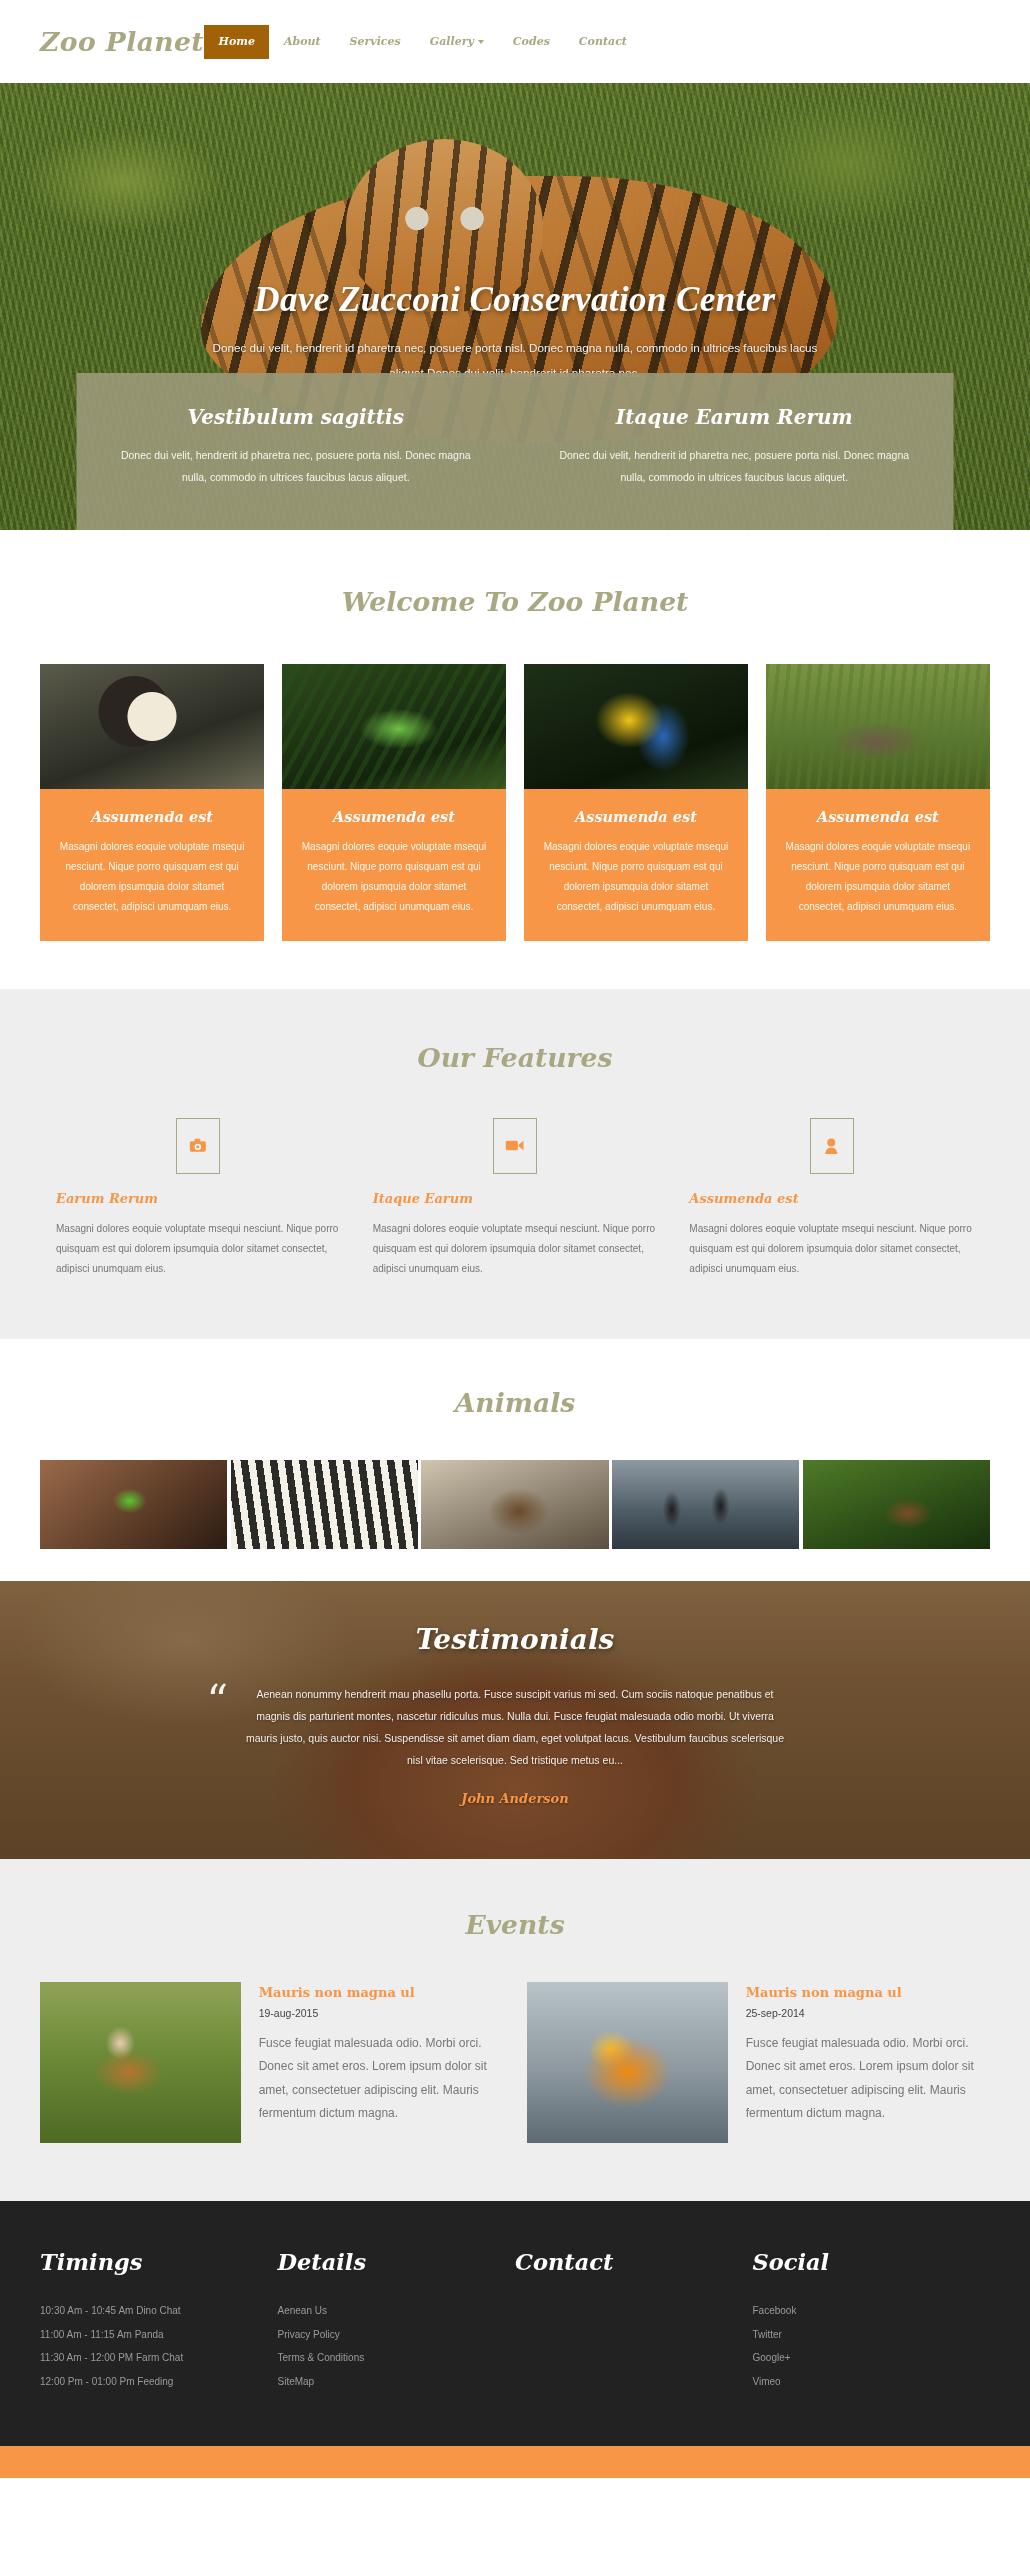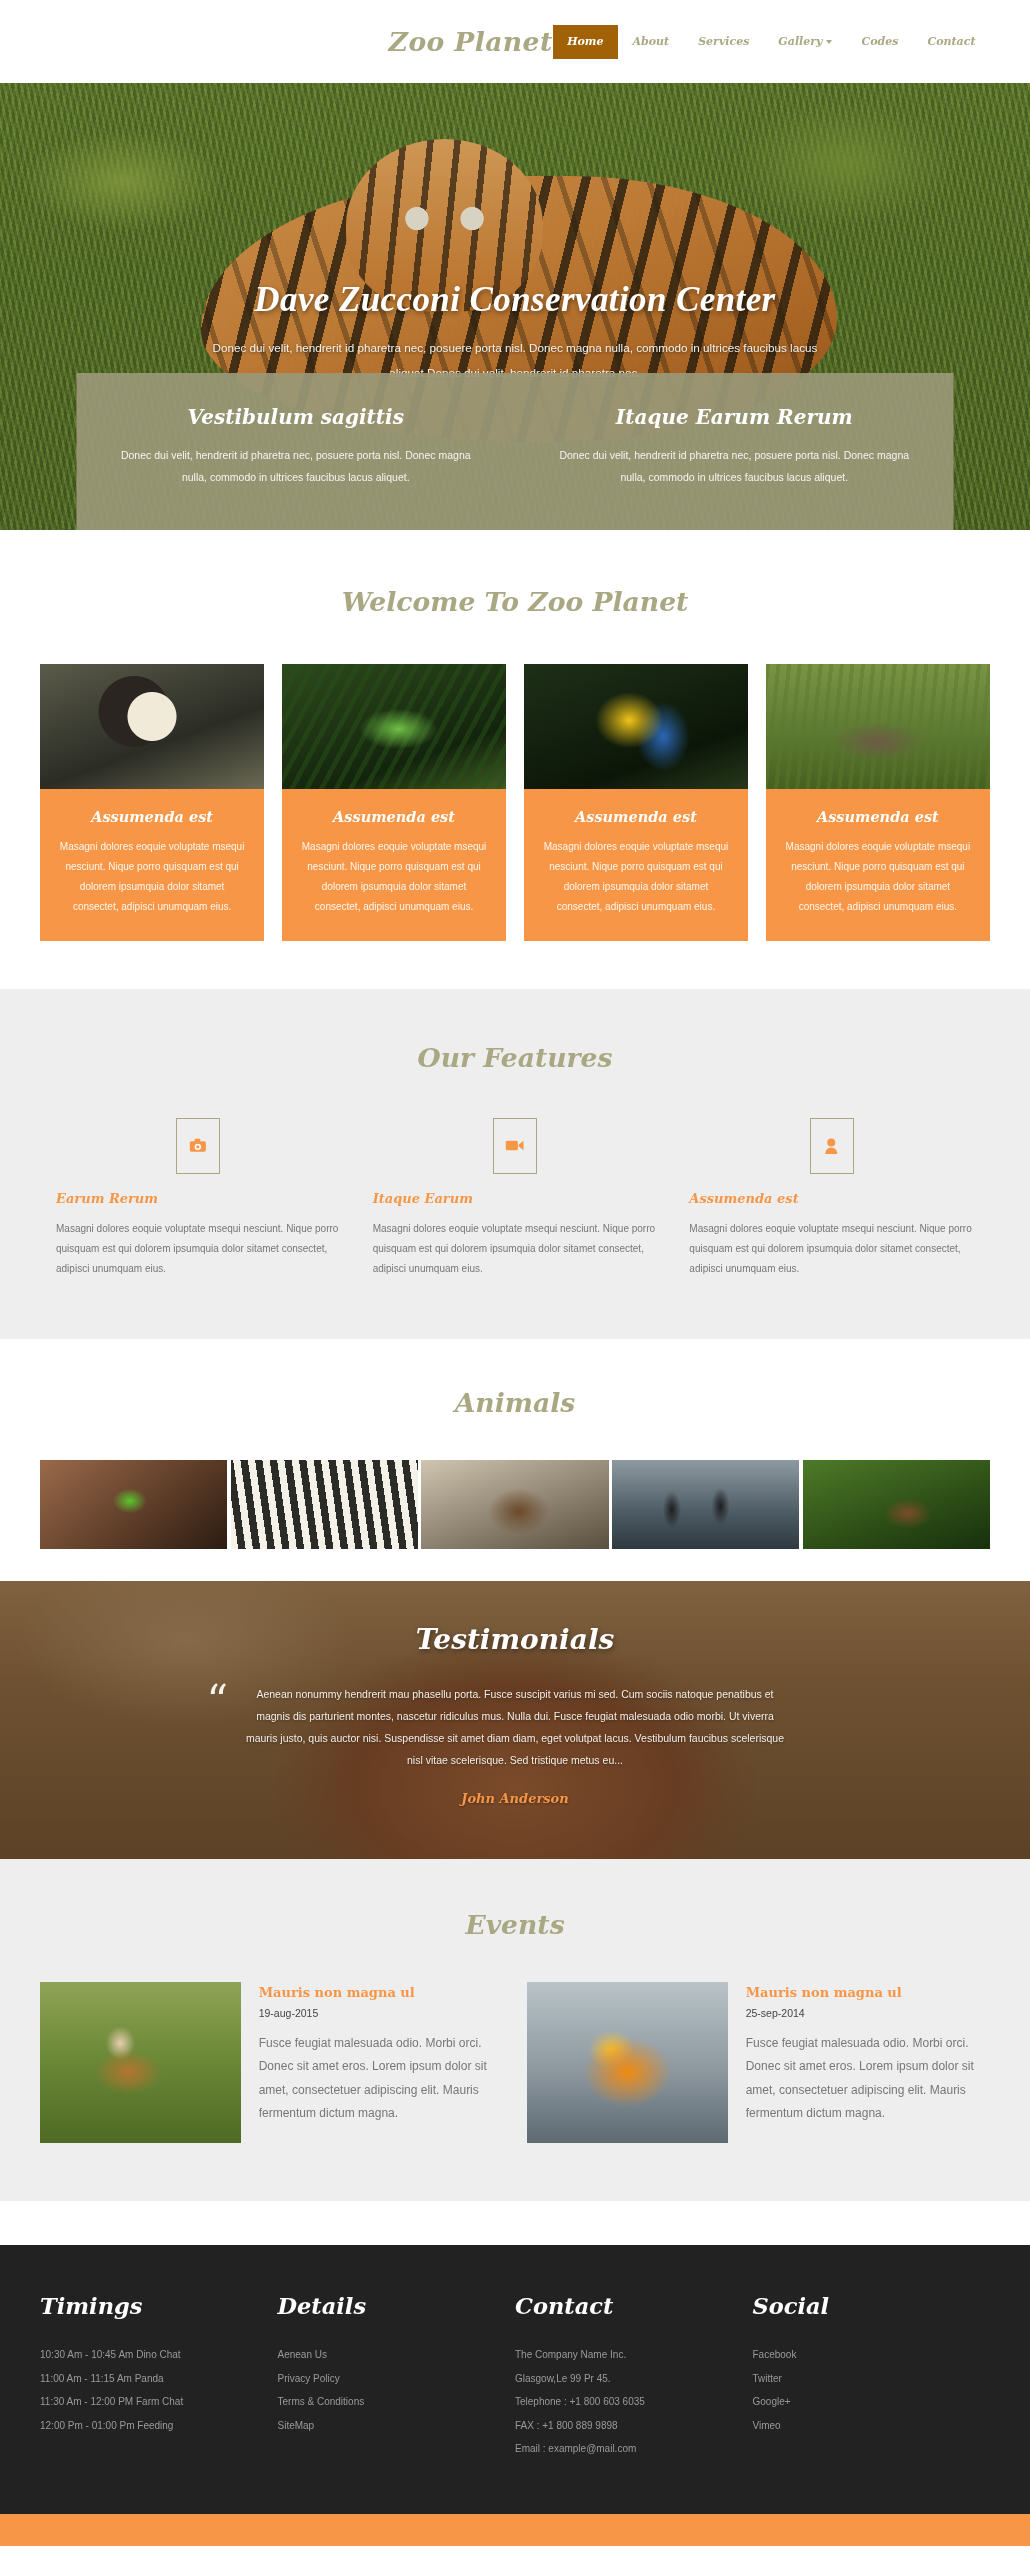--- a/index.html
+++ b/index.html
@@ -7,21 +7,21 @@
   body {
     font-family:"Liberation Sans", sans-serif;
     background:#ffffff;
     color:#555;
     -webkit-font-smoothing:antialiased;
   }
   .wrap { width:950px; margin:0 auto; }
 
   
   .header { background:#fff; height:83px; display:flex; align-items:center; }
-  .header-inner { width:950px; margin:0 auto; display:flex; align-items:center; justify-content:flex-end; }
+  .header-inner { width:950px; margin:0 auto; display:flex; align-items:center; justify-content:flex-start; }
   .logo {
     font-family:"DejaVu Serif", serif;
     font-style:italic; font-weight:bold;
     font-size:26.6px; color:#a9a883; letter-spacing:0.4px;
     white-space:nowrap;
   }
   .nav { display:flex; align-items:center; gap:0px; }
   .nav a {
     font-family:"DejaVu Serif", serif;
     font-style:italic; font-weight:bold;
@@ -211,21 +211,21 @@
   .event-body { flex:1; padding-top:3.2px; }
   .event-body h4 {
     font-family:"DejaVu Serif", serif;
     font-weight:bold;
     font-size:13px; color:#f79646; margin-bottom:6.4px;
   }
   .event-date { font-size:10.5px; color:#444; margin-bottom:13px; }
   .event-body p { font-size:12px; line-height:1.95; color:#777; }
 
   
-  .footer { background:#222222; padding:48px 0 53px;margin-top:44px; }
+  .footer { background:#222222; padding:48px 0 53px; }
   .foot-row { display:flex; }
   .foot-col { flex:1; padding-right:22.5px; }
   .foot-col h3 {
     font-family:"DejaVu Serif", serif;
     font-style:italic; font-weight:bold;
     font-size:22.5px; color:#fff; margin-bottom:24px;
   }
   .foot-col li { list-style:none; font-size:10px; line-height:2.35; color:#9a9a9a; }
   .foot-col a { color:#9a9a9a; text-decoration:none; font-size:10px; line-height:2.35; display:block; }
   .bottombar { background:#f79646; height:32px; }
@@ -410,27 +410,20 @@
       </div>
       <div class="foot-col">
         <h3>Details</h3>
         <a href="#">Aenean Us</a>
         <a href="#">Privacy Policy</a>
         <a href="#">Terms &amp; Conditions</a>
         <a href="#">SiteMap</a>
       </div>
       <div class="foot-col">
         <h3>Contact</h3>
-        <ul>
-          <li>The Company Name Inc.</li>
-          <li>Glasgow,Le 99 Pr 45.</li>
-          <li>Telephone : +1 800 603 6035</li>
-          <li>FAX : +1 800 889 9898</li>
-          <li>Email : example@mail.com</li>
-        </ul>
       </div>
       <div class="foot-col">
         <h3>Social</h3>
         <a href="#">Facebook</a>
         <a href="#">Twitter</a>
         <a href="#">Google+</a>
         <a href="#">Vimeo</a>
       </div>
     </div>
   </div>

